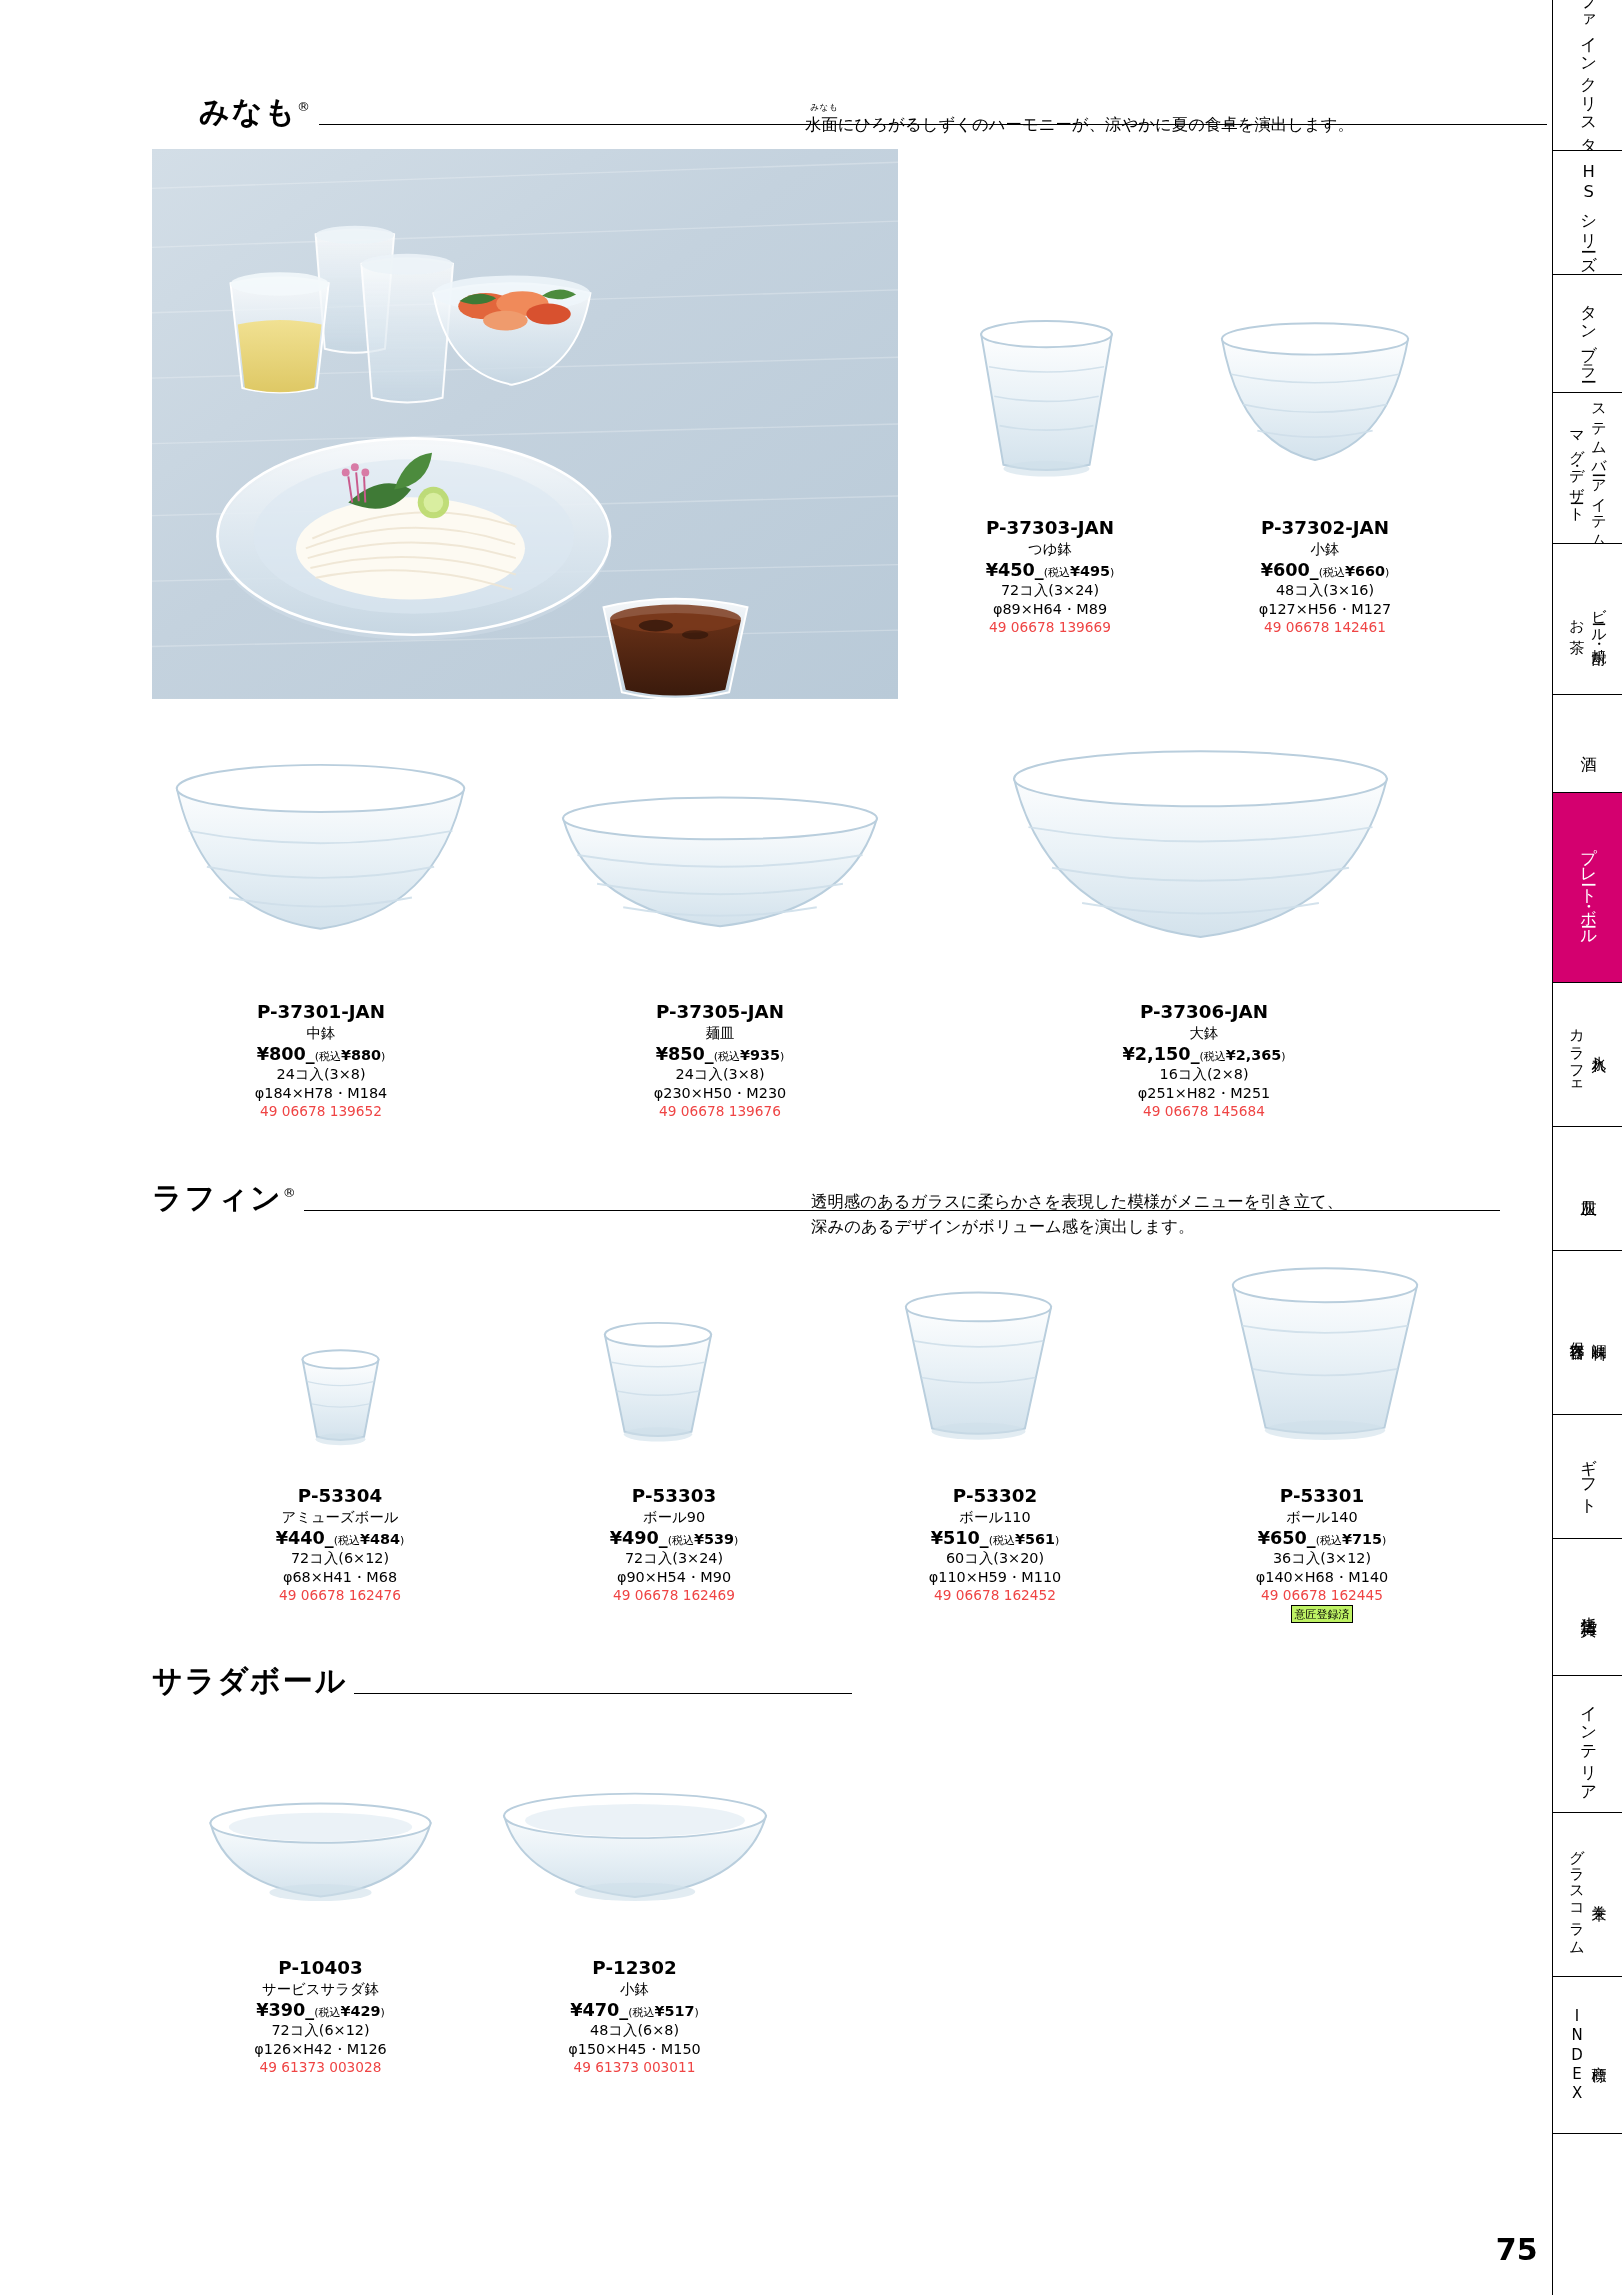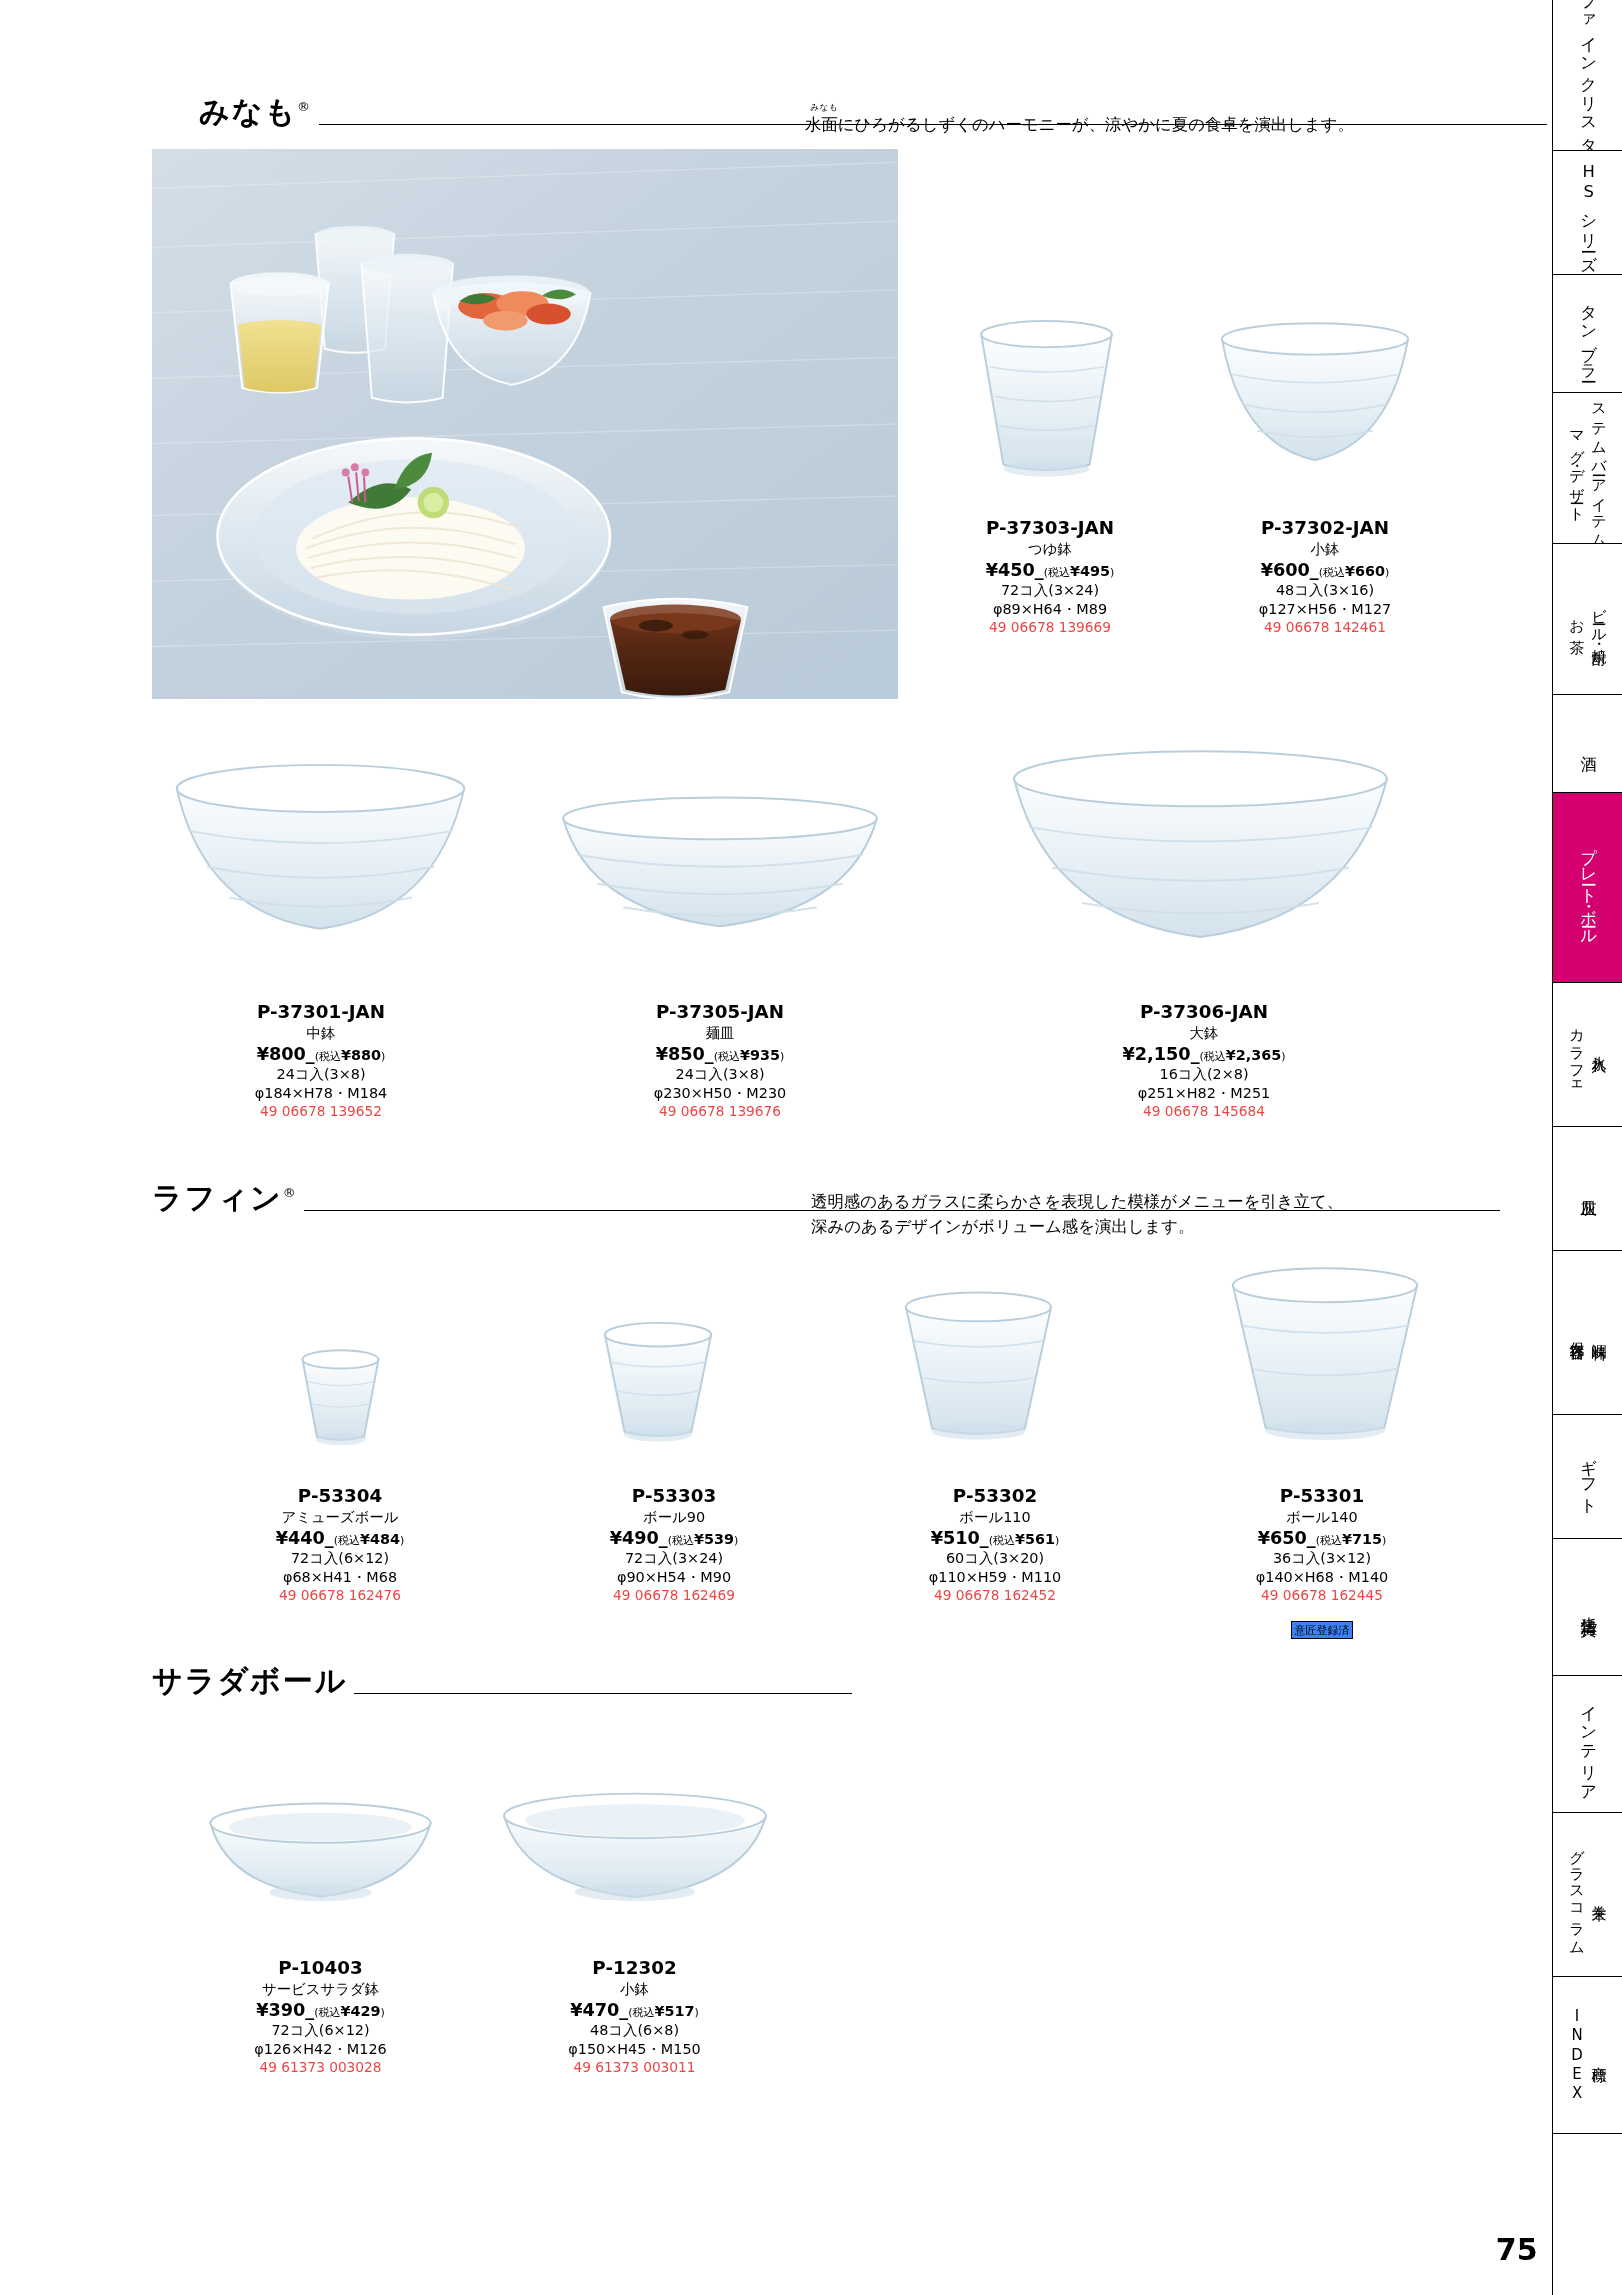--- a/index.html
+++ b/index.html
@@ -144,23 +144,23 @@
     font-family:"DejaVu Sans", sans-serif;
     color:#ef4444;
     margin:1.3px 0 0 0;
     line-height:1.2;
   }
   .badge {
     display:inline-block;
     border:1.3px solid #000;
     font-size:11px;
     padding:0.7px 2.6px;
-    margin-top:17px;
-    font-family:"DejaVu Sans", sans-serif;
-    background:#3b82f6;
+    margin-top:1px;
+    font-family:"DejaVu Sans", sans-serif;
+    background:#bef264;
   }
 
   
   .glass-wrap { position:absolute; }
 
   .pagenum {
     position:absolute;
     right:14.4px;
     bottom:28px;
     font-size:30px;

